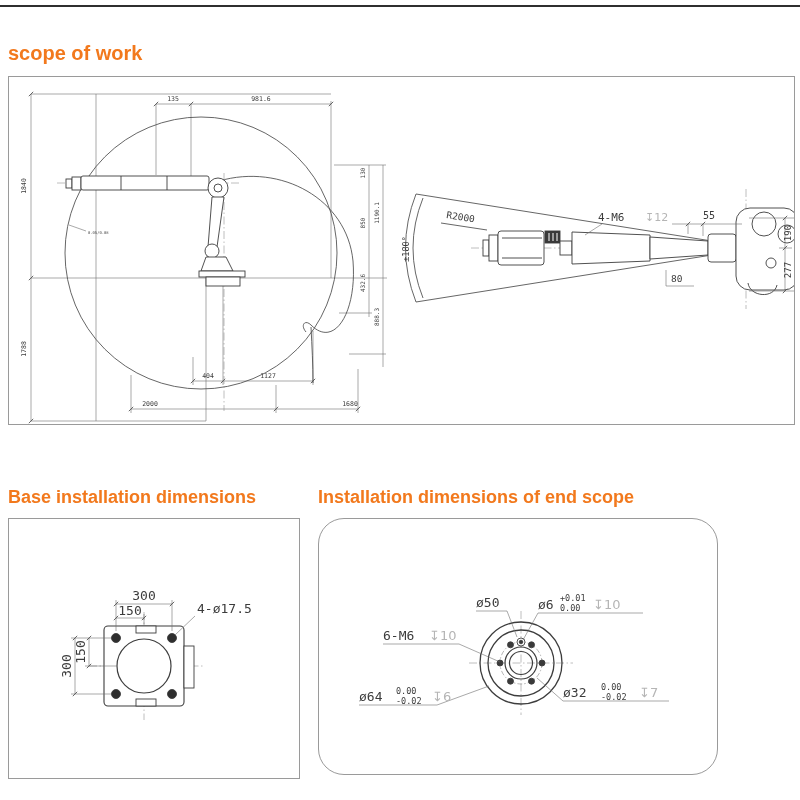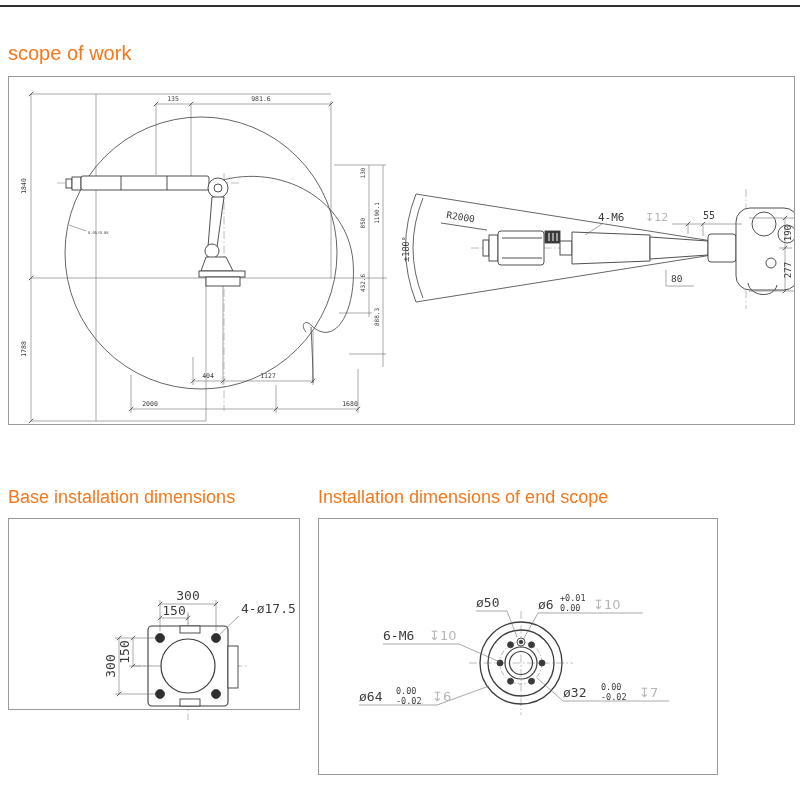--- a/index.html
+++ b/index.html
@@ -1,19 +1,19 @@
 <!DOCTYPE html>
 <html><head>
 <meta charset="utf-8">
 <style>
   * { margin:0; padding:0; box-sizing:border-box; }
   html,body { width:800px; height:800px; background:#ffffff; }
   body { position:relative; font-family:"Liberation Sans", sans-serif; overflow:hidden; }
   .top-rule { position:absolute; left:0; top:5px; width:800px; height:2px; background:#2f2f2f; }
-  .heading { position:absolute; color:#F2791D; font-weight:400; font-size:20px; white-space:nowrap; }
+  .heading { position:absolute; color:#F2791D; font-weight:700; font-size:20px; white-space:nowrap; }
   .heading.sub { font-size:18px; }
   .box { position:absolute; border:1px solid #9a9a9a; background:#fff; }
   svg { display:block; }
   svg text { font-family:"DejaVu Sans Mono", monospace; fill:#3c3c3c; }
   svg text.gray { fill:#b5b5b5; font-family:"DejaVu Sans", sans-serif; }
   .thin  { stroke:#6e6e6e; stroke-width:0.6; fill:none; }
   .tick  { stroke:#555;    stroke-width:0.9; fill:none; }
   .body-ln { stroke:#3d3d3d; stroke-width:0.9; fill:#ffffff; }
   .env   { stroke:#4a4a4a; stroke-width:0.85; fill:none; }
   .dashdot { stroke:#888; stroke-width:0.55; fill:none; stroke-dasharray:8 2.5 1.5 2.5; }
@@ -172,21 +172,21 @@
     <text x="662" y="205" font-size="9.5">80</text>
     <text x="782" y="156" font-size="9" text-anchor="middle" transform="rotate(-90 782 156)">190</text>
     <text x="782" y="193" font-size="9" text-anchor="middle" transform="rotate(-90 782 193)">277</text>
   </g>
 </svg>
 </div>
 
 <div class="heading sub" style="left:8px; top:487px;">Base installation dimensions</div>
 <div class="heading sub" style="left:318px; top:487px;">Installation dimensions of end scope</div>
 
-<div class="box" style="left:8px; top:518px; width:292px; height:192px;padding-left:44px;">
+<div class="box" style="left:8px; top:518px; width:292px; height:261px;">
 <svg width="290" height="255" viewBox="0 0 290 255">
   <g class="dashdot">
     <path d="M80,147 H194"></path>
         <path d="M135,93 V201"></path>
   </g>
   <g class="body-ln">
     <rect x="95" y="107" width="80" height="80" rx="4" stroke-width="1.1"></rect>
     <rect x="175" y="127" width="10" height="42"></rect>
     <rect x="127" y="107" width="20" height="7"></rect>
     <rect x="127" y="180" width="20" height="7"></rect>
@@ -222,21 +222,21 @@
   <g>
     <text x="135" y="81" font-size="13" text-anchor="middle">300</text>
     <text x="121" y="96" font-size="13" text-anchor="middle">150</text>
     <text x="62" y="147" font-size="13" text-anchor="middle" transform="rotate(-90 62 147)">300</text>
     <text x="76" y="133" font-size="13" text-anchor="middle" transform="rotate(-90 76 133)">150</text>
     <text x="188" y="94" font-size="13">4-ø17.5</text>
   </g>
 </svg>
 </div>
 
-<div class="box" style="left:318px; top:518px; width:400px; height:257px;">
+<div class="box" style="left:318px; top:518px; width:400px; height:257px;border-radius:26px;">
 <svg width="398" height="255" viewBox="0 0 398 255">
   <g class="dashdot">
     <path d="M150,144 H254"></path>
         <path d="M202,92 V196"></path>
   </g>
   <g class="body-ln">
     <circle cx="202" cy="144" r="41" fill="none" stroke-width="1.3"></circle>
     <circle cx="202" cy="144" r="33" fill="none" stroke-width="1.3"></circle>
     <circle cx="202" cy="144" r="21" fill="none" stroke-width="0.55" stroke="#777" stroke-dasharray="5 2 1.5 2"></circle>
     <circle cx="202" cy="144" r="16" fill="none" stroke-width="1.2"></circle>

